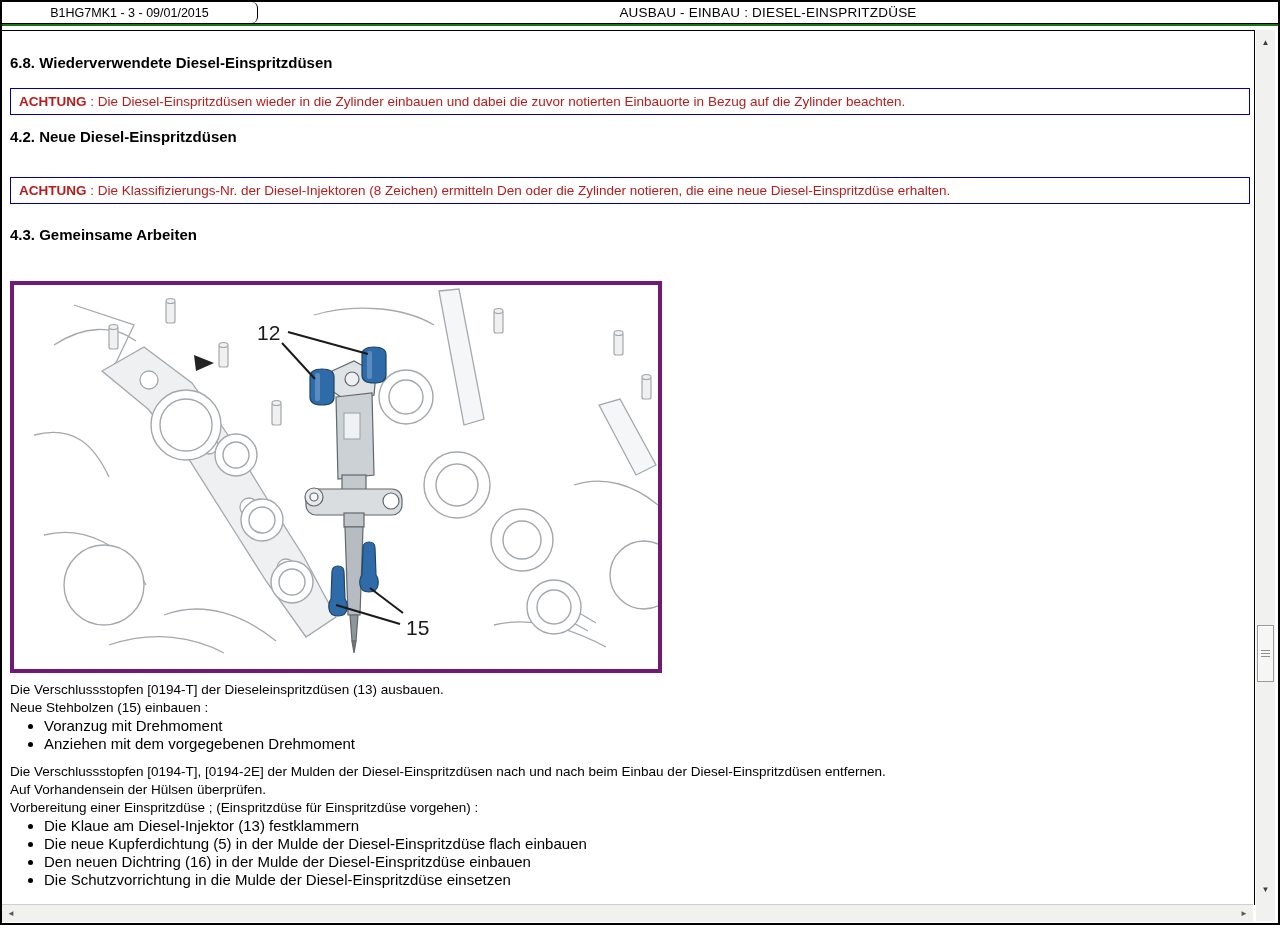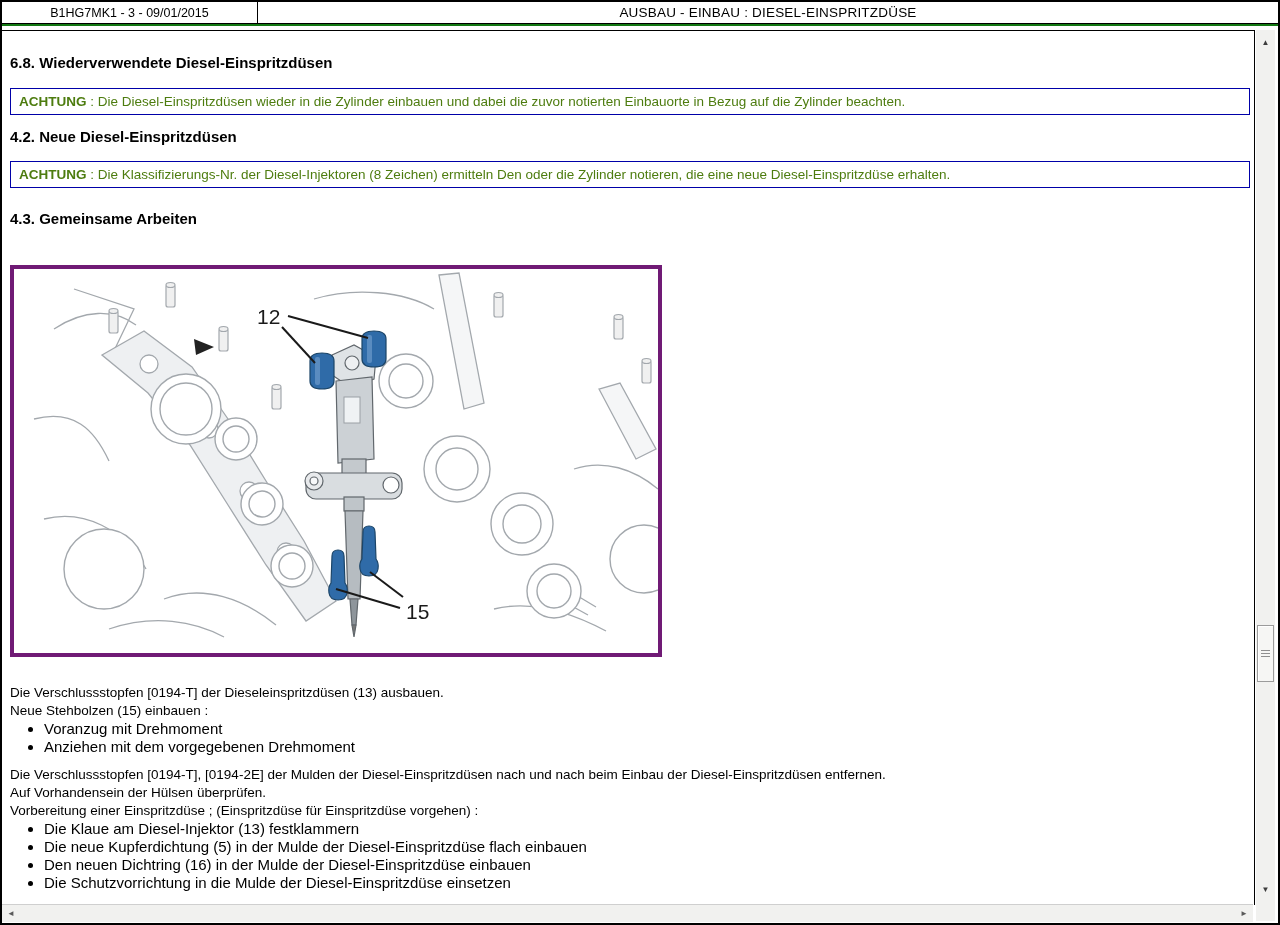--- a/index.html
+++ b/index.html
@@ -1,31 +1,31 @@
 <!DOCTYPE html>
 <html><head>
 <meta charset="utf-8">
 <style>
   html,body{margin:0;padding:0;background:#fff;}
   .window{position:relative;width:1280px;height:925px;box-sizing:border-box;border:2px solid #000;
           background:#fff;font-family:"Liberation Sans",sans-serif;color:#000;overflow:hidden;}
   
   .titlebar{display:flex;height:21px;border-bottom:1px solid #000;}
   .ref-cell{width:255px;border-right:1px solid #000;display:flex;align-items:center;justify-content:center;
-            font-size:12.5px;white-space:nowrap;}
+            font-size:12.5px;white-space:nowrap;border-radius:6px;}
   .title-cell{flex:1;display:flex;align-items:center;justify-content:center;font-weight:normal;
               font-size:13.5px;letter-spacing:.2px;white-space:nowrap;}
   .green-rule{height:2px;background:#127812;}
   
   .doc{position:absolute;top:28px;left:0;right:23px;bottom:18px;border-top:1px solid #000;
        border-right:1px solid #000;background:#fff;padding-left:8px;overflow:hidden;}
   h3{margin:0;font-size:15px;line-height:17px;font-weight:bold;}
-  .mt4{margin-top:4px}.mt10{margin-top:10px}.mt14{margin-top:27px}.mt16{margin-top:16px}
+  .mt4{margin-top:4px}.mt10{margin-top:10px}.mt14{margin-top:8px}.mt16{margin-top:32px}
   .mt17{margin-top:17px}.mt21{margin-top:13px}.mt22{margin-top:22px}.mt23{margin-top:23px}.mt38{margin-top:38px}
-  .warnbox{border:1px solid #0000a8;color:#4d7c0f;font-size:13.5px;line-height:17px;
+  .warnbox{border:1px solid #0000a8;color:#b91c1c;font-size:13.5px;line-height:17px;
            padding:4px 8px;margin-right:4px;}
   .warnbox b{font-weight:bold;}
   .para{font-size:13.5px;line-height:18px;}
   ul.bullets{margin:0;padding:0 0 0 34px;list-style:disc;}
   ul.bullets li{font-size:15px;line-height:18px;}
   .figure-frame{width:644px;height:384px;border:4px solid #701a75;background:#fff;}
   .caption-row{width:646px;display:flex;justify-content:space-between;align-items:flex-start;height:18px;}
   .caption{font-size:10.5px;line-height:14px;}
   .fig-icon{cursor:pointer;margin-right:2px;}
   

